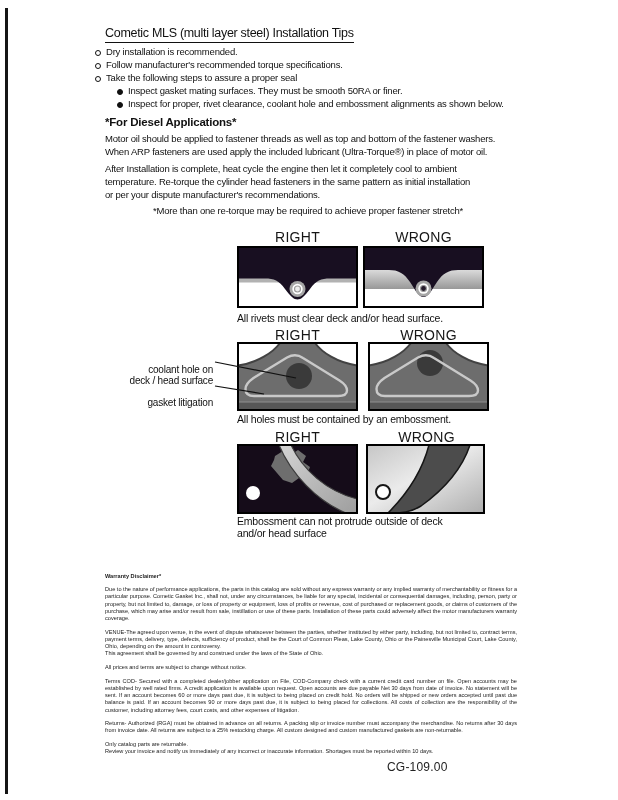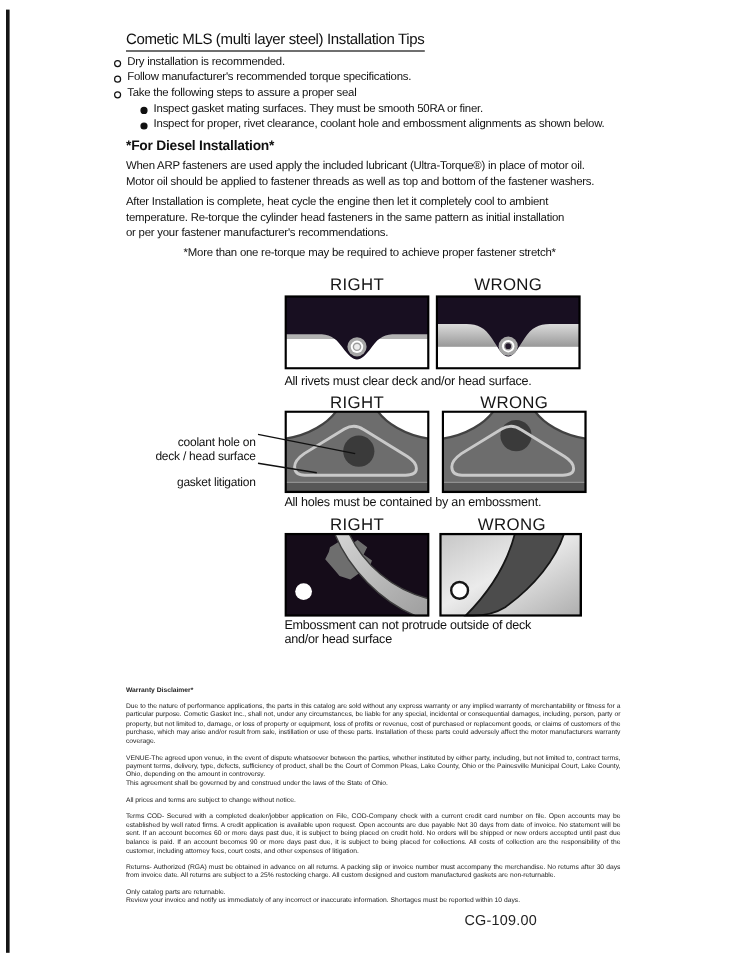--- a/index.html
+++ b/index.html
@@ -62,31 +62,31 @@
     <div class="b-row sub">
       <span class="mk fill"></span>
       <span>Inspect gasket mating surfaces.  They must be smooth 50RA or finer.</span>
     </div>
     <div class="b-row sub">
       <span class="mk fill"></span>
       <span>Inspect for proper, rivet clearance, coolant hole and embossment alignments as shown below.</span>
     </div>
   </div>
 
-  <div class="h2">*For Diesel Installation*</div>
+  <div class="h2">*For Diesel Applications*</div>
 
   <div class="para" style="top:132px;">
+    <div>Motor oil should be applied to fastener threads as well as top and bottom of the fastener washers.</div>
     <div>When ARP fasteners are used apply the included lubricant (Ultra-Torque®) in place of motor oil.</div>
-    <div>Motor oil should be applied to fastener threads as well as top and bottom of the fastener washers.</div>
   </div>
 
   <div class="para" style="top:162px;">
     <div>After Installation is complete, heat cycle the engine then let it completely cool to ambient</div>
     <div>temperature. Re-torque the cylinder head fasteners in the same pattern as initial installation</div>
-    <div>or per your fastener manufacturer's recommendations.</div>
+    <div>or per your dispute manufacturer's recommendations.</div>
   </div>
 
   <div class="para" style="top:204px;margin-left:48px;">*More than one re-torque may be required to achieve proper fastener stretch*</div>
 
   <div class="dlabel" style="left:237px;top:229px;">RIGHT</div>
   <div class="dlabel" style="left:363px;top:229px;">WRONG</div>
 
   <div class="dbox" style="left:237px;top:246px;">
     <svg width="121" height="62" viewBox="0 0 121 62">
       <rect x="1" y="1" width="119" height="60" fill="#ffffff"></rect>

